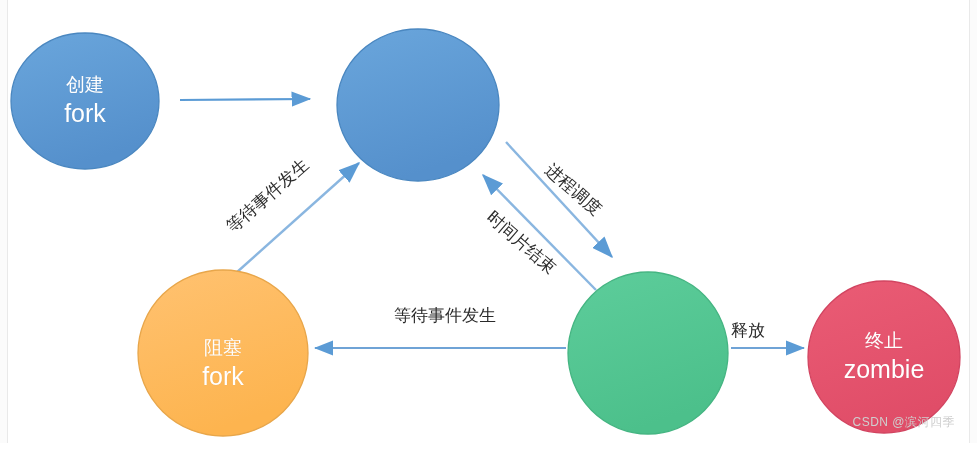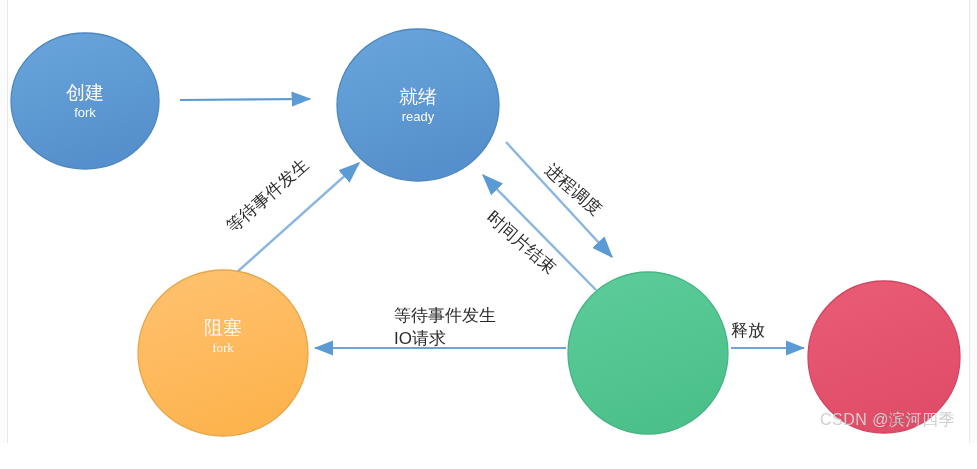--- a/index.html
+++ b/index.html
@@ -47,21 +47,21 @@
     transform: translate(-50%, -50%);
     text-shadow: 0 0 1px rgba(0,0,0,.10);
     pointer-events: none;
   }
   .node-label .cn {
     display: block;
     font-size: 19px;
   }
   .node-label .en {
     display: block;
-    font-size: 13px;
+    font-size: 25px;
   }
 
   
   .edge-label {
     position: absolute;
     color: #2b2b2b;
     font-size: 17px;
     line-height: 1.3;
     white-space: nowrap;
     transform-origin: 50% 50%;
@@ -70,21 +70,21 @@
   .edge-label span { display: block; }
 
   .rot-up    { transform: translate(-50%,-50%) rotate(-41deg); }
   .rot-down  { transform: translate(-50%,-50%) rotate(41deg);  }
 
   .watermark {
     position: absolute;
     right: 22px;
     bottom: 12px;
     color: #cfcfcf;
-    font-size: 16px;
+    font-size: 12px;
     letter-spacing: .5px;
     white-space: nowrap;
   }
 </style>
 </head>
 <body>
 
 <div id="canvas">
 
   <div class="page-edge left"></div>
@@ -146,47 +146,46 @@
     <ellipse cx="648" cy="353" rx="80" ry="81" fill="url(#gradGreen)" stroke="#45B582" stroke-width="1.3"></ellipse>
 
     <ellipse cx="884" cy="357" rx="76" ry="76" fill="url(#gradPink)" stroke="#D24460" stroke-width="1.3"></ellipse>
   </svg>
 
   <div class="node-label" style="left:85px; top:101px;">
     <span class="cn">创建</span>
     <span class="en">fork</span>
   </div>
 
-  <div class="node-label" style="left:418px; top:105px;">
-    <span class="cn">就绪</span>
-    <span class="en">ready</span>
-  </div>
 
-  <div class="node-label" style="left:223px; top:336px;font-family:Liberation Serif, serif;">
+  <div class="node-label" style="left:223px; top:364px;">
     <span class="cn">阻塞</span>
     <span class="en">fork</span>
   </div>
 
 
+  <div class="node-label" style="left:884px; top:357px;">
+    <span class="cn">终止</span>
+    <span class="en">zombie</span>
+  </div>
 
   <div class="edge-label rot-up" style="left:268px; top:196px;">
     <span>等待事件发生</span>
   </div>
 
   <div class="edge-label rot-down" style="left:573px; top:190px;">
     <span>进程调度</span>
   </div>
 
   <div class="edge-label rot-down" style="left:521px; top:243px;">
     <span>时间片结束</span>
   </div>
 
   <div class="edge-label two-line" style="left:394px; top:305px;">
     <span>等待事件发生</span>
-    <span>IO请求</span>
   </div>
 
   <div class="edge-label" style="left:731px; top:320px;">
     <span>释放</span>
   </div>
 
   <div class="watermark">CSDN @滨河四季</div>
 
 </div>
 

